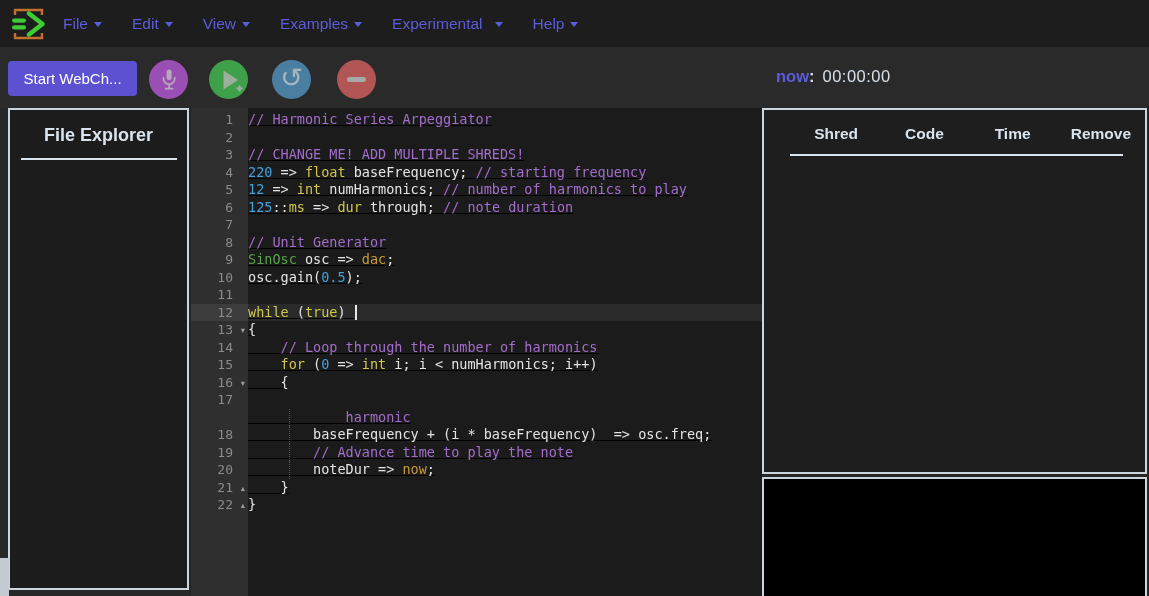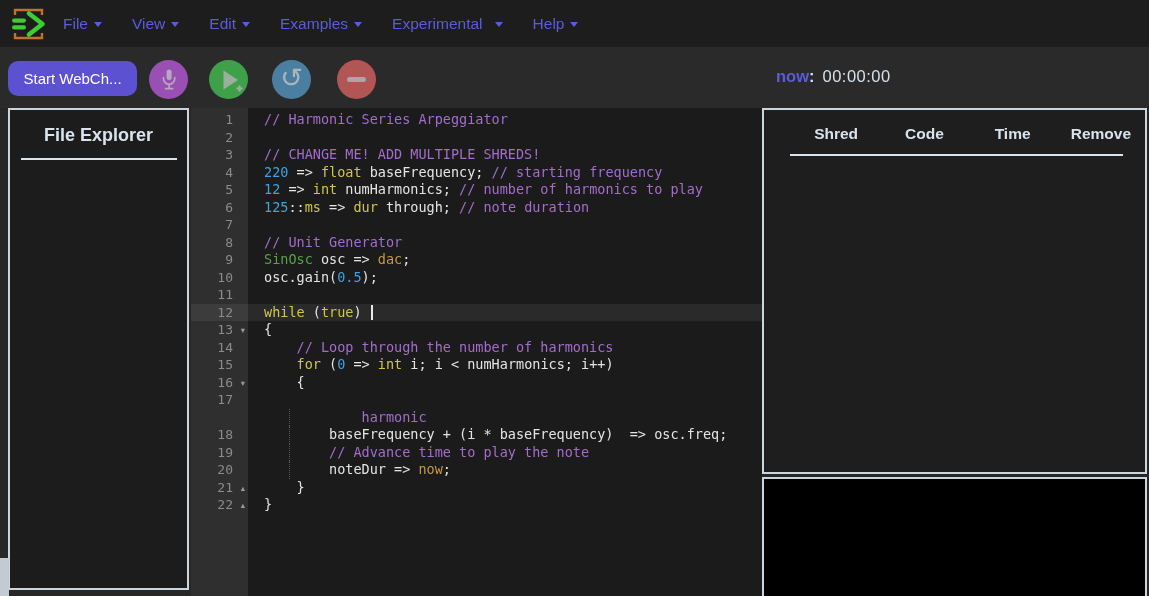--- a/index.html
+++ b/index.html
@@ -15,21 +15,21 @@
           color:var(--accent); font-size:15.5px; font-weight:500; cursor:pointer; height:100%; }
   .menu:first-of-type { margin-left:14px; }
   .caret { width:0; height:0; border-left:4.5px solid transparent;
            border-right:4.5px solid transparent; border-top:5px solid currentColor; margin-top:2px; }
   .menu-xp .caret { margin-left:6px; }
 
   
   .toolbar { position:absolute; top:47px; left:0; right:0; height:61px; background:var(--toolbar-bg); }
   .start-btn { position:absolute; left:8px; top:14px; width:129px; height:35px;
                background:var(--start-btn-bg); color:#fff; font-size:15px;
-               border:none; border-radius:10px; font-family:inherit; cursor:pointer; }
+               border:none; border-radius:4px; font-family:inherit; cursor:pointer; }
   .circle { position:absolute; top:13px; width:39px; height:39px; border-radius:50%;
             border:none; display:flex; align-items:center; justify-content:center;
             padding:0; cursor:pointer; }
   .mic { left:149px; background:var(--mic-bg); }
   .play { left:209px; background:var(--play-bg); }
   .revert { left:272px; background:var(--revert-bg); }
   .remove { left:337px; background:var(--remove-bg); }
   .undo-glyph { font-family:"DejaVu Sans",sans-serif; font-size:27px; color:#aab6be;
                 line-height:1; margin-top:-4px; }
   .minus-bar { width:19px; height:5px; border-radius:2.5px; background:#a8a8a8; }
@@ -53,21 +53,21 @@
             background:var(--editor-bg); overflow:hidden; cursor:text; }
   .gutter-bg { position:absolute; left:0; top:0; width:57px; height:488px; background:var(--gutter-bg); }
   .lines { position:absolute; left:0; top:3px; right:0;
            font-family:"DejaVu Sans Mono",monospace; font-size:13.5px; line-height:17.5px; }
   .row { display:flex; height:17.5px; position:relative; }
   .row.active { background:rgba(255,255,255,0.065); }
   .lnum { flex:0 0 57px; width:57px; text-align:right; padding-right:15px;
           color:var(--line-num); position:relative; font-size:13px; }
   .fold { position:absolute; right:3px; top:1px; font-size:8.5px; color:#999;
           font-family:"DejaVu Sans",sans-serif; }
-  .codeln { white-space:pre; padding-left:16px; position:relative; }
+  .codeln { white-space:pre; padding-left:0; position:relative;text-decoration:underline; }
   .guide { position:absolute; left:41px; top:0; bottom:0; border-left:1px dotted #555; }
   .cursor { display:inline-block; width:2px; height:15px; background:#e8e8e8;
             vertical-align:text-bottom; margin-left:1px; }
   .tk-c { color:var(--tok-comment); }
   .tk-n { color:var(--tok-number); }
   .tk-k { color:var(--tok-keyword);margin-top:22px; }
   .tk-g { color:var(--tok-special); }
   .tk-cl { color:var(--tok-class); }
   .tk-p { color:var(--tok-plain); }
 
@@ -94,25 +94,25 @@
         <rect x="4" y="13.5" width="14" height="4.2" rx="2.1" fill="#3ecb33"></rect>
         <rect x="4" y="20.3" width="14" height="4.2" rx="2.1" fill="#3ecb33"></rect>
         <polyline points="21,8.5 34.5,19 21,29.5" fill="none" stroke="#3ecb33" stroke-width="4.6" stroke-linecap="round" stroke-linejoin="round"></polyline>
       </svg>
     </div>
     <div class="menu">
       <span>File</span>
       <span class="caret"></span>
     </div>
     <div class="menu">
+      <span>Edit</span>
+      <span class="caret"></span>
+    </div>
+    <div class="menu">
       <span>View</span>
-      <span class="caret"></span>
-    </div>
-    <div class="menu">
-      <span>Edit</span>
       <span class="caret"></span>
     </div>
     <div class="menu">
       <span>Examples</span>
       <span class="caret"></span>
     </div>
     <div class="menu menu-xp">
       <span>Experimental</span>
       <span class="caret"></span>
     </div>

